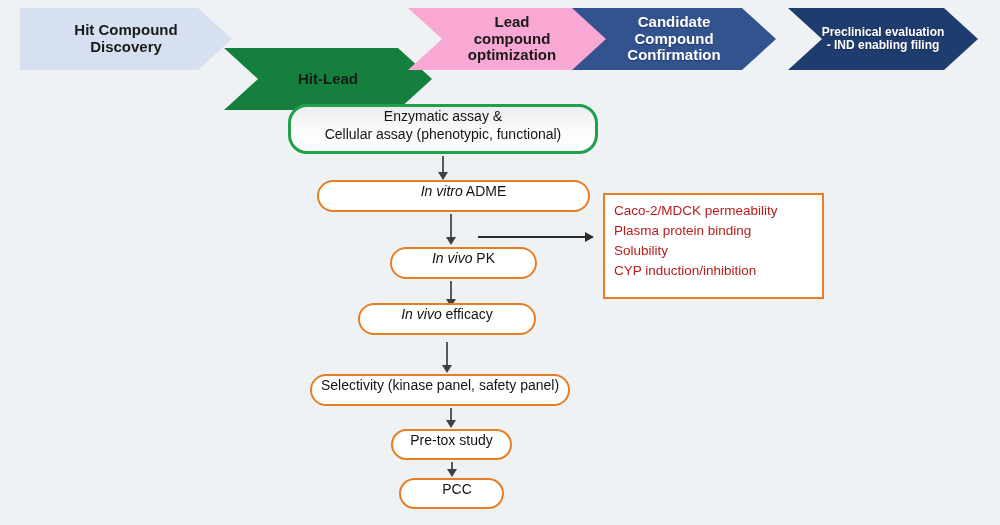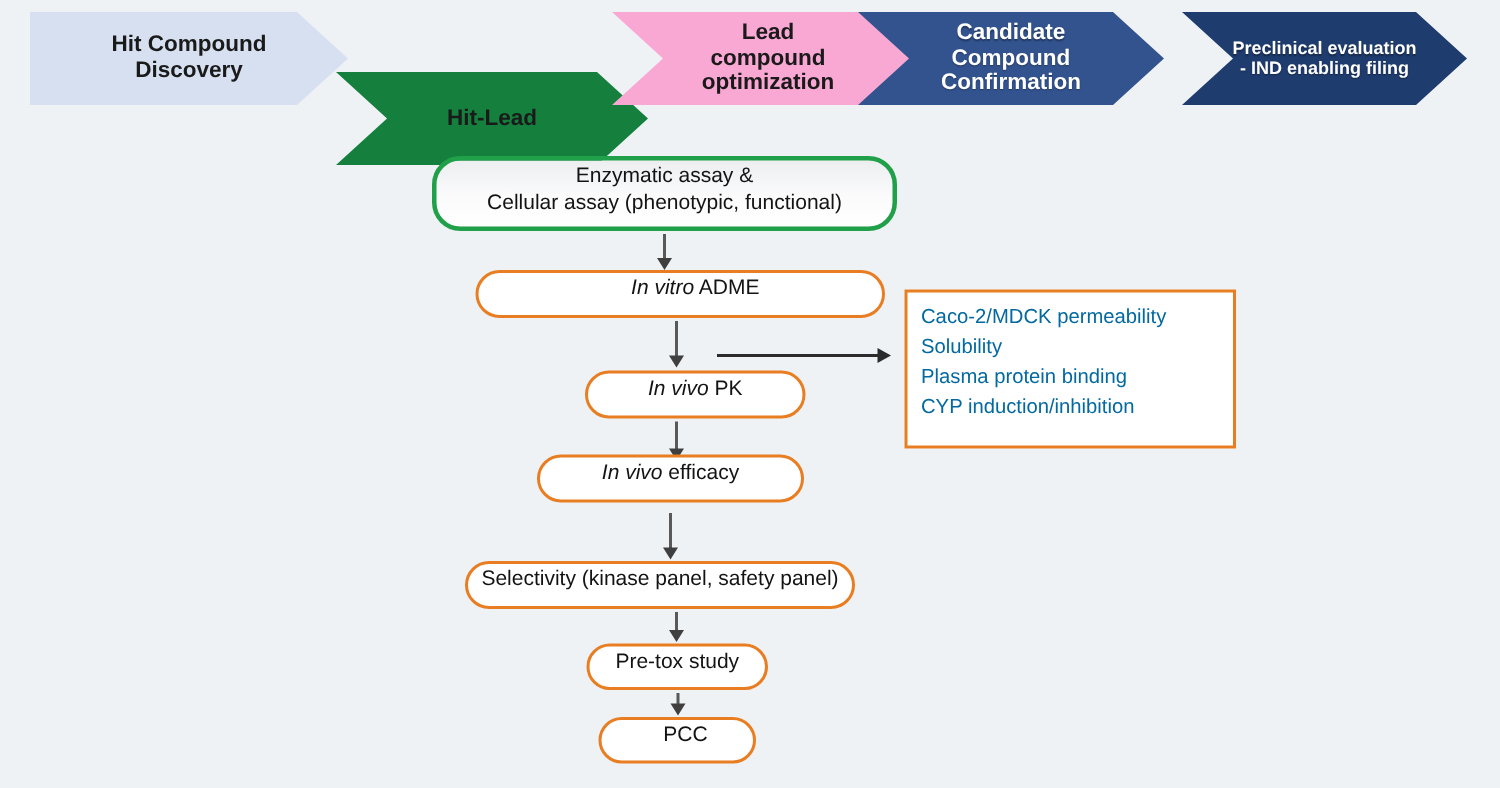--- a/index.html
+++ b/index.html
@@ -87,21 +87,21 @@
   #box-pcc        { left: 399px; top: 478px; width: 105px; height: 31px; padding-left: 11px; }
 
   #box-info {
     position: absolute;
     left: 603px; top: 193px; width: 221px; height: 106px;
     box-sizing: border-box;
     border: 2.5px solid #e87d22;
     background: #ffffff;
     padding: 6px 0 0 9px;
     font-size: 13.5px;
-    color: #0369a1;
+    color: #b91c1c;
     line-height: 1.47;
     text-align: left;
   }
   #box-info .row { white-space: nowrap; }
 
   
   .varrow {
     position: absolute;
     width: 2px;
     background: #595959;
@@ -206,18 +206,18 @@
   </div>
 
   <div class="varrow" id="arr6"></div>
 
   <div class="box orange" id="box-pcc">
     <span>PCC</span>
   </div>
 
   <div id="box-info">
     <div class="row">Caco-2/MDCK permeability</div>
+    <div class="row">Plasma protein binding</div>
     <div class="row">Solubility</div>
-    <div class="row">Plasma protein binding</div>
     <div class="row">CYP induction/inhibition</div>
   </div>
 
 </div>
 
 </body></html>

